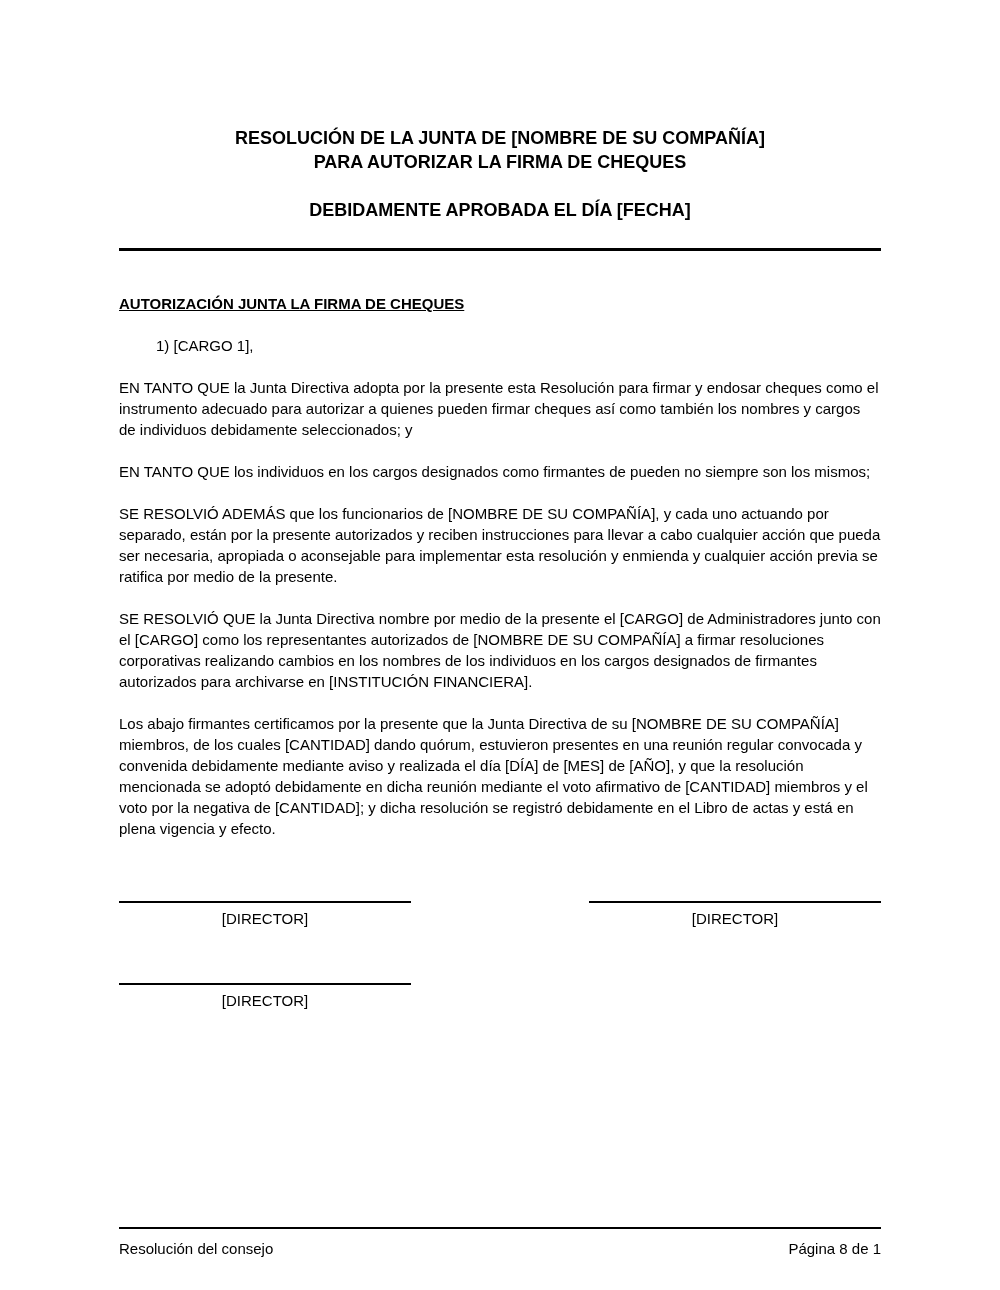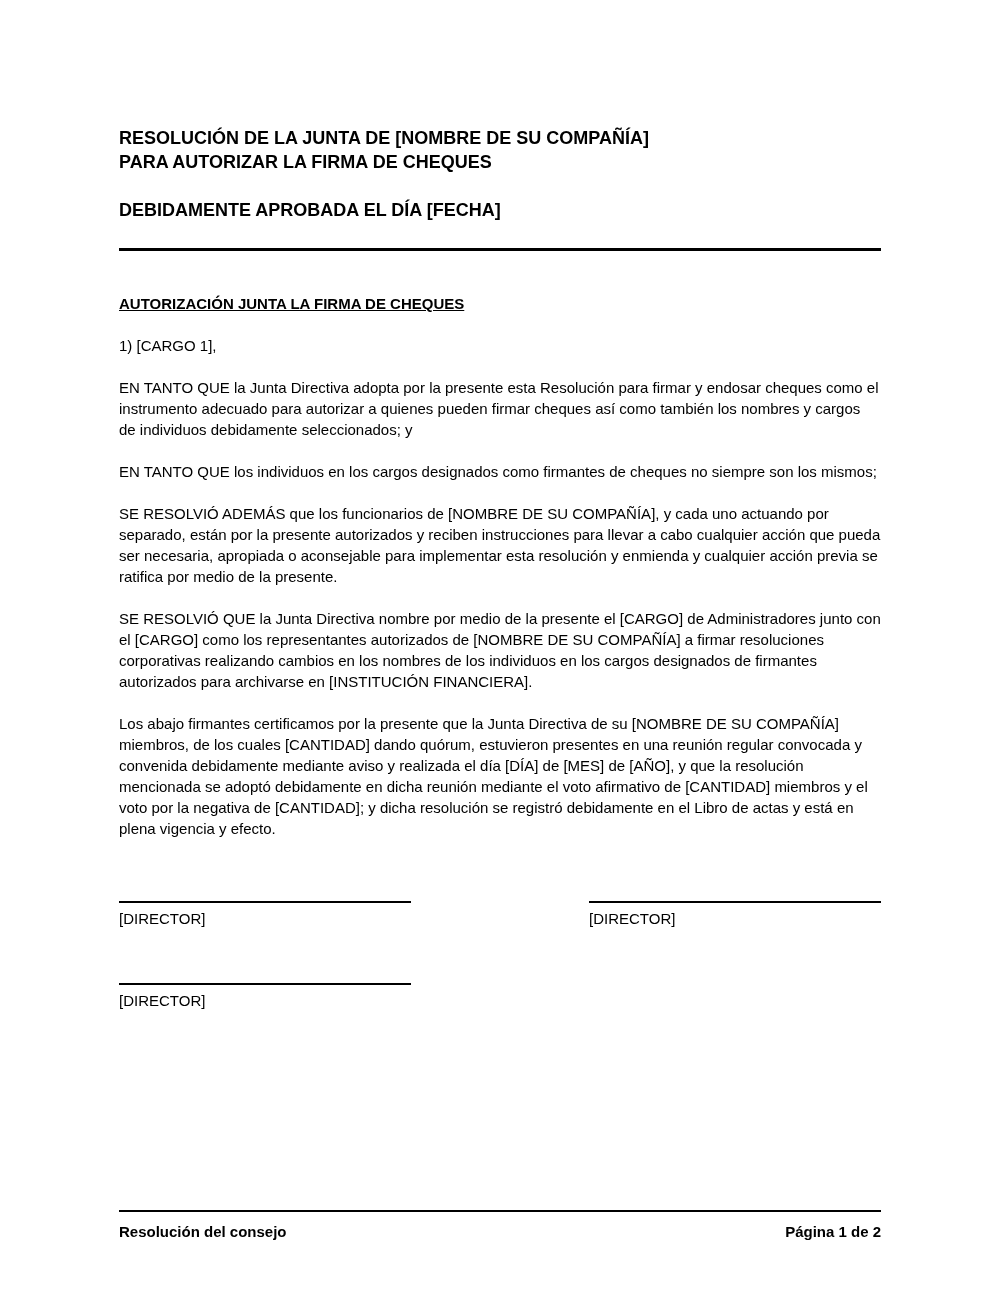--- a/index.html
+++ b/index.html
@@ -9,21 +9,21 @@
     height: 1290px;
     position: relative;
     font-family: "Liberation Sans", sans-serif;
     color: #000000;
   }
   .page {
     position: absolute;
     inset: 0;
     padding: 126px 119px 0 119px;
   }
-  .title-block { }
+  .title-block { text-align: center; }
   .doc-title {
     font-size: 18px;
     font-weight: bold;
     line-height: 24px;
   }
   .approval-line {
     font-size: 18px;
     font-weight: bold;
     line-height: 24px;
     margin-top: 24px;
@@ -38,44 +38,43 @@
     font-size: 15px;
     font-weight: bold;
     text-decoration: underline;
     line-height: 21px;
   }
   .body-text {
     font-size: 15px;
     line-height: 21px;
   }
   p.body-text { margin-top: 21px; }
-  .officer-list { margin-top: 21px; }
+  .officer-list { margin-top: 21px; margin-left: 37px; }
   .officer-list div { font-size: 15px; line-height: 21px; }
   .sig-area { margin-top: 62px; }
   .sig-row {
     display: flex;
     justify-content: space-between;
   }
   .sig-row.second { margin-top: 54px; }
-  .sig-block { width: 292px; }
+  .sig-block { width: 292px; text-align: center; }
   .sig-line {
     border-top: 2px solid #000000;
     height: 0;
   }
   .sig-label {
     font-size: 15px;
     line-height: 21px;
     margin-top: 5px;
   }
   .doc-footer {
     position: absolute;
     left: 119px;
     right: 119px;
-    bottom: 48px;
-    font-weight: bold;
+    bottom: 31px;
   }
   .rule-thin {
     border: none;
     border-top: 2px solid #000000;
   }
   .footer-row {
     display: flex;
     justify-content: space-between;
     margin-top: 9px;
     font-size: 15px;
@@ -100,21 +99,21 @@
   <h3 class="section-heading">AUTORIZACIÓN JUNTA LA FIRMA DE CHEQUES</h3>
 
 
 
   <div class="officer-list">
     <div>1) [CARGO 1],</div>
   </div>
 
   <p class="body-text">EN TANTO QUE la Junta Directiva adopta por la presente esta Resolución para firmar y endosar cheques como el instrumento adecuado para autorizar a quienes pueden firmar cheques así como también los nombres y cargos de individuos debidamente seleccionados; y</p>
 
-  <p class="body-text">EN TANTO QUE los individuos en los cargos designados como firmantes de cheques no siempre son los mismos;</p>
+  <p class="body-text">EN TANTO QUE los individuos en los cargos designados como firmantes de pueden no siempre son los mismos;</p>
 
   <p class="body-text">SE RESOLVIÓ ADEMÁS que los funcionarios de [NOMBRE DE SU COMPAÑÍA], y cada uno actuando por separado, están por la presente autorizados y reciben instrucciones para llevar a cabo cualquier acción que pueda ser necesaria, apropiada o aconsejable para implementar esta resolución y enmienda y cualquier acción previa se ratifica por medio de la presente.</p>
 
   <p class="body-text">SE RESOLVIÓ QUE la Junta Directiva nombre por medio de la presente el [CARGO] de Administradores junto con el [CARGO] como los representantes autorizados de [NOMBRE DE SU COMPAÑÍA] a firmar resoluciones corporativas realizando cambios en los nombres de los individuos en los cargos designados de firmantes autorizados para archivarse en [INSTITUCIÓN FINANCIERA].</p>
 
   <p class="body-text">Los abajo firmantes certificamos por la presente que la Junta Directiva de su  [NOMBRE DE SU COMPAÑÍA] miembros, de los cuales [CANTIDAD] dando quórum, estuvieron presentes en una reunión regular convocada y convenida debidamente mediante aviso y realizada el día [DÍA] de [MES] de [AÑO], y que la resolución mencionada se adoptó debidamente en dicha reunión mediante el voto afirmativo de [CANTIDAD] miembros y el voto por la negativa de [CANTIDAD]; y dicha resolución se registró debidamente en el Libro de actas y está en plena vigencia y efecto.</p>
 
   <div class="sig-area">
     <div class="sig-row">
       <div class="sig-block">
@@ -133,15 +132,15 @@
       </div>
     </div>
   </div>
 
 </div>
 
 <footer class="doc-footer">
   <hr class="rule-thin">
   <div class="footer-row">
     <span>Resolución del consejo</span>
-    <span>Página 1 de 2</span>
+    <span>Página 8 de 1</span>
   </div>
 </footer>
 
 </body></html>

